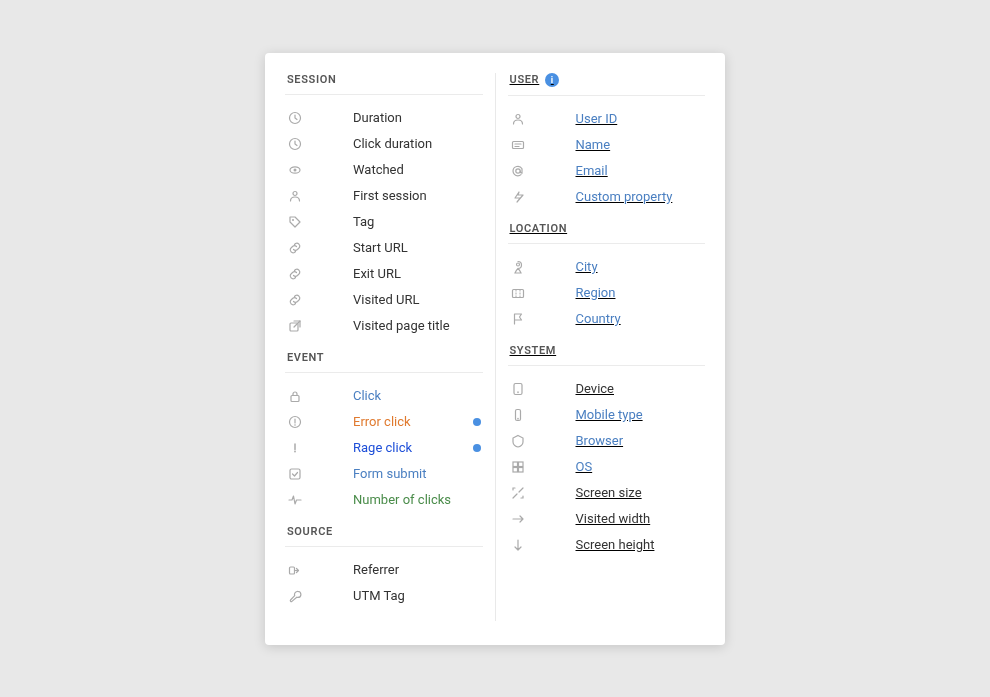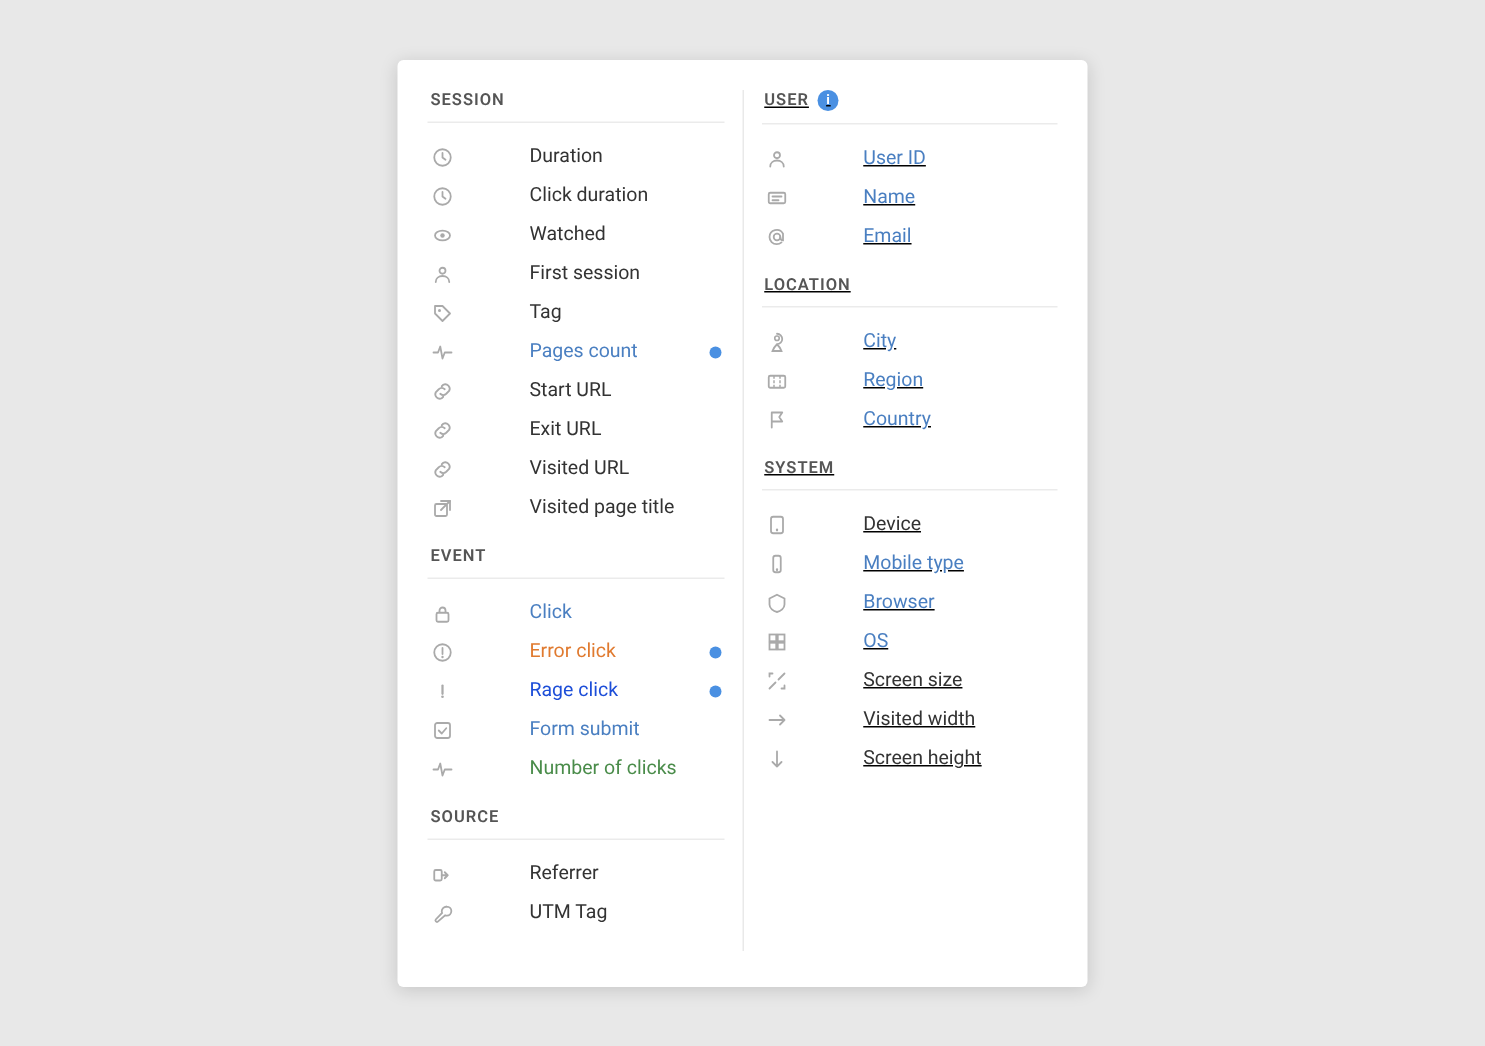--- a/index.html
+++ b/index.html
@@ -194,29 +194,20 @@
               <svg width="14" height="14" viewBox="0 0 14 14" fill="none">
                 <path d="M2 2h5l5 5-5 5-5-5V2z" stroke="#aaa" stroke-width="1.2" stroke-linejoin="round"></path>
                 <circle cx="5" cy="5" r="1" fill="#aaa"></circle>
               </svg>
             </span>
             <span class="item-label dark">Tag</span>
           </div>
           <div class="item">
             <span class="icon">
               <svg width="14" height="14" viewBox="0 0 14 14" fill="none">
-                <polyline points="1,7 4,7 5.5,3 7,11 8.5,7 10,7 13,7" stroke="#aaa" stroke-width="1.2" fill="none" stroke-linecap="round" stroke-linejoin="round"></polyline>
-              </svg>
-            </span>
-            <span class="item-label blue">Pages count</span>
-            <span class="badge"></span>
-          </div>
-          <div class="item">
-            <span class="icon">
-              <svg width="14" height="14" viewBox="0 0 14 14" fill="none">
                 <path d="M5.5 8.5a3 3 0 004 0l2-2a3 3 0 00-4-4L6.5 3.5" stroke="#aaa" stroke-width="1.2" stroke-linecap="round"></path>
                 <path d="M8.5 5.5a3 3 0 00-4 0l-2 2a3 3 0 004 4l1-1" stroke="#aaa" stroke-width="1.2" stroke-linecap="round"></path>
               </svg>
             </span>
             <span class="item-label dark">Start URL</span>
           </div>
           <div class="item">
             <span class="icon">
               <svg width="14" height="14" viewBox="0 0 14 14" fill="none">
                 <path d="M5.5 8.5a3 3 0 004 0l2-2a3 3 0 00-4-4L6.5 3.5" stroke="#aaa" stroke-width="1.2" stroke-linecap="round"></path>
@@ -351,20 +342,28 @@
           </div>
           <div class="item">
             <span class="icon">
               <svg width="14" height="14" viewBox="0 0 14 14" fill="none">
                 <circle cx="7" cy="7" r="2.2" stroke="#aaa" stroke-width="1.2"></circle>
                 <path d="M9.2 7a2.2 2.2 0 01-2.2 2.2" stroke="none"></path>
                 <path d="M9.2 7c0 1.5.8 2.2 1.8 2.2V4.8A4.8 4.8 0 002 7a4.8 4.8 0 004.8 4.8c1.2 0 2.4-.45 3.2-1.2" stroke="#aaa" stroke-width="1.2" stroke-linecap="round"></path>
               </svg>
             </span>
             <span class="item-label blue">Email</span>
+          </div>
+          <div class="item">
+            <span class="icon">
+              <svg width="14" height="14" viewBox="0 0 14 14" fill="none">
+                <path d="M8 2L4 8h5l-3 4 6-7H7l1-3z" stroke="#aaa" stroke-width="1.2" stroke-linejoin="round" fill="none"></path>
+              </svg>
+            </span>
+            <span class="item-label blue">Custom property</span>
           </div>
         </div>
         <div class="section-block">
           <div class="section-title">
             <span>LOCATION</span>
           </div>
           <hr class="section-divider">
           <div class="item">
             <span class="icon">
               <svg width="14" height="14" viewBox="0 0 14 14" fill="none">

